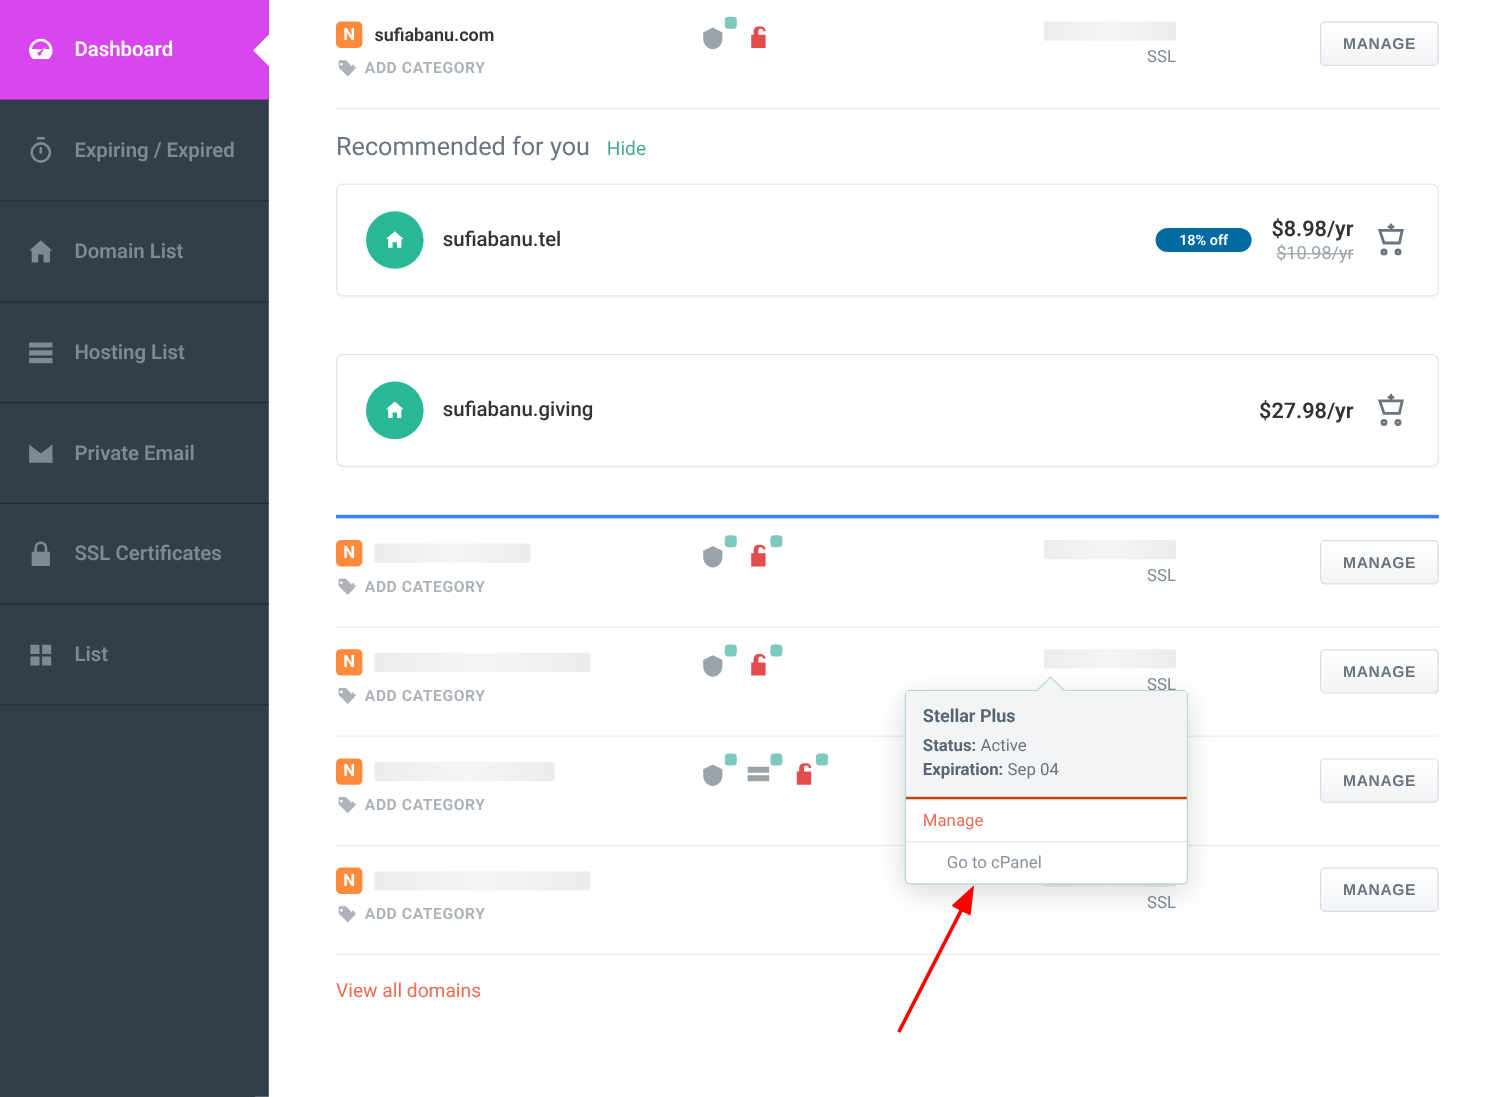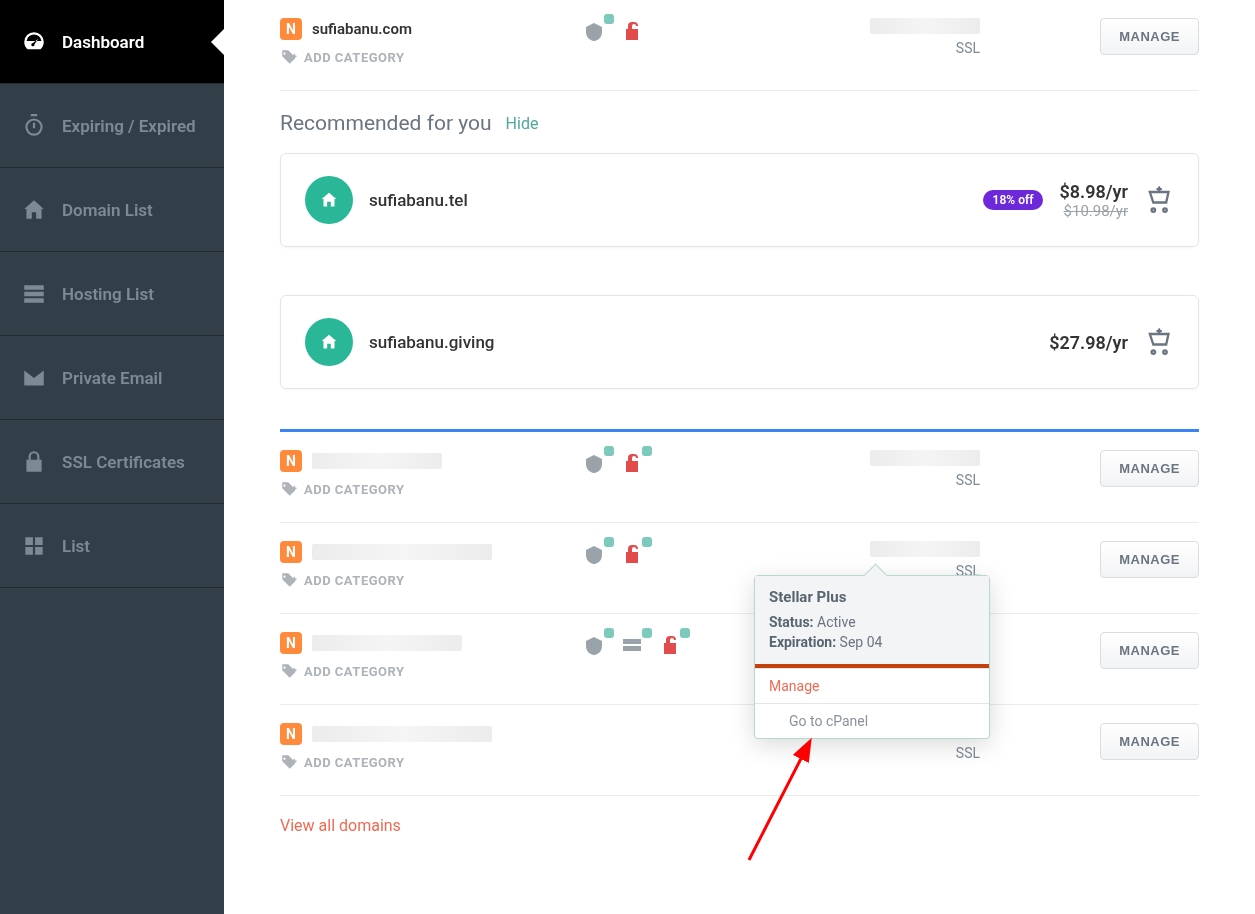--- a/index.html
+++ b/index.html
@@ -2,21 +2,21 @@
 <html><head>
 <meta charset="utf-8">
 <style>
 * { margin:0; padding:0; box-sizing:border-box; }
 body { font-family:-apple-system,BlinkMacSystemFont,"Segoe UI",Roboto,Helvetica,Arial,sans-serif; font-size:14px; color:#7d8a95; background:#fff; }
 .app { display:flex; width:1255px; height:914px; position:relative; }
 
 
 .sidebar { width:224px; background:#333f48; display:flex; flex-direction:column; }
 .nav-item { display:flex; align-items:center; gap:14px; padding:0 20px; height:84px; color:#7d8a95; font-size:17px; font-weight:600; border-bottom:1px solid #222c33; cursor:pointer; position:relative; }
-.nav-item.active { background:#000000; color:#fff; }
+.nav-item.active { background:#d946ef; color:#fff; }
 .nav-item.active::after { content:""; position:absolute; right:-1px; top:50%; transform:translateY(-50%); width:0; height:0; border-top:14px solid transparent; border-bottom:14px solid transparent; border-right:14px solid #fff; }
 .nav-icon { width:28px; height:28px; display:flex; align-items:center; justify-content:center; color:#7d8a95; }
 .nav-item.active .nav-icon { color:#fff; }
 .nav-icon svg { width:26px; height:26px; fill:currentColor; }
 
 
 .main { flex:1; padding:0 56px 40px 56px; overflow:hidden; position:relative; }
 .domain-row { display:grid; grid-template-columns:300px 220px 180px 1fr; align-items:flex-start; padding:18px 0 24px 0; border-bottom:1px solid #e9ebed; }
 .domain-left { display:flex; flex-direction:column; gap:8px; }
 .domain-head { display:flex; align-items:center; gap:10px; }
@@ -36,32 +36,32 @@
 .btn-manage { background:linear-gradient(#fff,#f2f3f5); border:1px solid #d7dde1; border-radius:4px; padding:10px 18px; font-size:13px; font-weight:700; color:#6a7581; letter-spacing:.5px; cursor:pointer; }
 
 .recommend-hdr { display:flex; align-items:center; gap:14px; padding:20px 0 18px 0; }
 .recommend-hdr h2 { font-weight:400; font-size:21px; color:#6a7581; }
 .hide-link { color:#4da89a; font-size:16px; cursor:pointer; }
 .cards { display:flex; gap:48px; padding-bottom:40px; border-bottom:3px solid #3b82f6;flex-direction:column; }
 .card { flex:1; border:1px solid #e2e5e8; border-radius:6px; padding:22px 24px; display:flex; align-items:center; gap:16px; box-shadow:0 1px 3px rgba(0,0,0,.04); }
 .home-circ { width:48px; height:48px; border-radius:50%; background:#29b797; display:flex; align-items:center; justify-content:center; color:#fff; }
 .home-circ svg { width:22px; height:22px; fill:currentColor; }
 .card-name { color:#333; font-size:17px; font-weight:500; flex:1; }
-.discount { background:#6d28d9; color:#fff; font-size:12px; font-weight:600; padding:3px 10px; border-radius:12px;text-align:right; }
+.discount { background:#0369a1; color:#fff; font-size:12px; font-weight:600; padding:3px 20px; border-radius:12px;text-align:right; }
 .card-price { text-align:right; }
 .price { color:#333; font-size:18px; font-weight:600; }
 .oldprice { color:#9aa2aa; font-size:15px; text-decoration:line-through; }
 .cart-icon { width:30px; height:30px; color:#6a7581; cursor:pointer; }
 .cart-icon svg { width:28px; height:28px; fill:none; stroke:currentColor; stroke-width:2; }
 .view-all { color:#ee6b54; font-size:16px; padding:20px 0; cursor:pointer; }
 
 
 .popover { position:absolute; left:530px; top:575px; width:236px; background:#fff; border:1px solid #b7d8d2; border-radius:4px; box-shadow:0 6px 24px rgba(0,0,0,.15); z-index:5; }
 .popover::before { content:""; position:absolute; top:-9px; left:112px; width:16px; height:16px; background:#f2f4f5; border-left:1px solid #b7d8d2; border-top:1px solid #b7d8d2; transform:rotate(45deg); }
-.pop-head { background:#f2f4f5; padding:12px 14px 10px 14px; border-bottom:4px solid #c2410c; position:relative; }
+.pop-head { background:#f2f4f5; padding:12px 14px 10px 14px; border-bottom:2px solid #c2410c; position:relative; }
 .pop-head h4 { color:#596671; font-size:15px; font-weight:700; margin-bottom:8px; }
 .pop-line { color:#6a7581; font-size:14px; margin-bottom:4px; }
 .pop-line b { color:#596671; font-weight:700;text-align:center; }
 .pop-link { padding:9px 14px; font-size:14px; border-top:1px solid #e2e5e8; cursor:pointer; }
 .pop-link.red { color:#ee6b54; }
 .pop-link.gray { color:#8a939b;padding-left:34px; }
 
 
 .arrow { position:absolute; left:515px; top:735px; z-index:6; pointer-events:none; }
 .arrow svg { width:90px; height:130px; }

